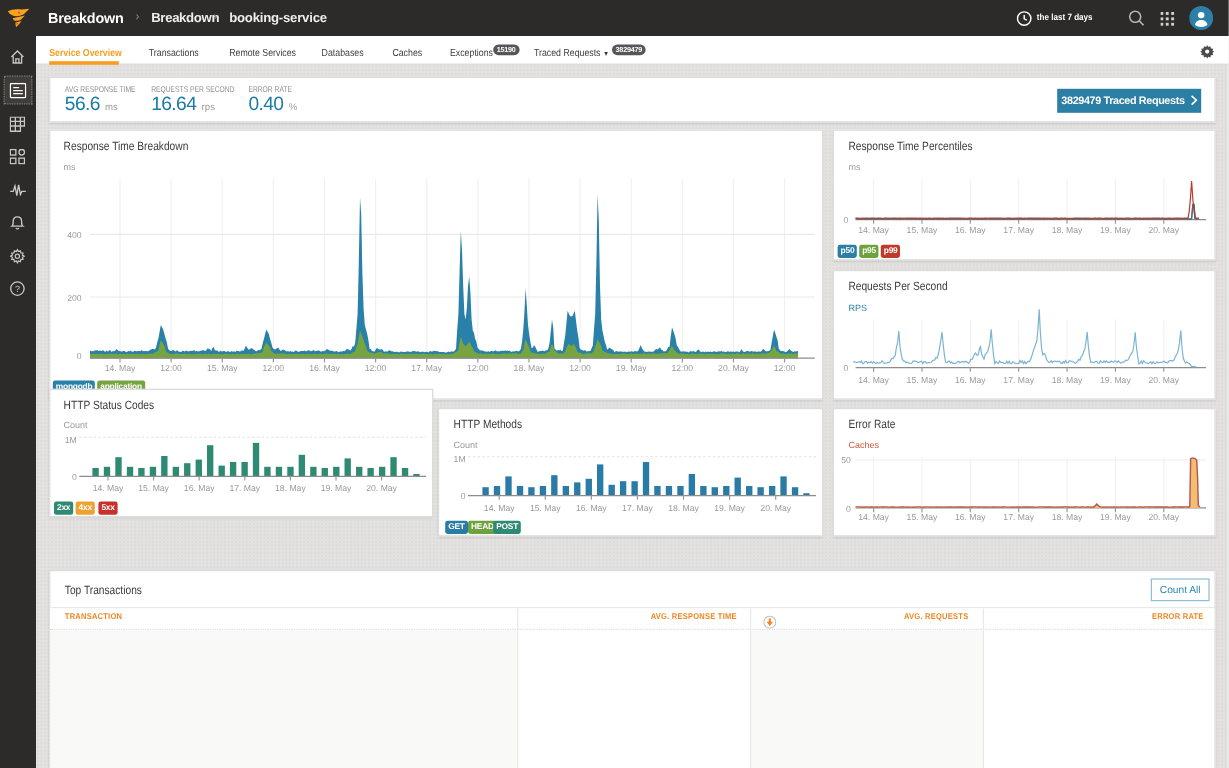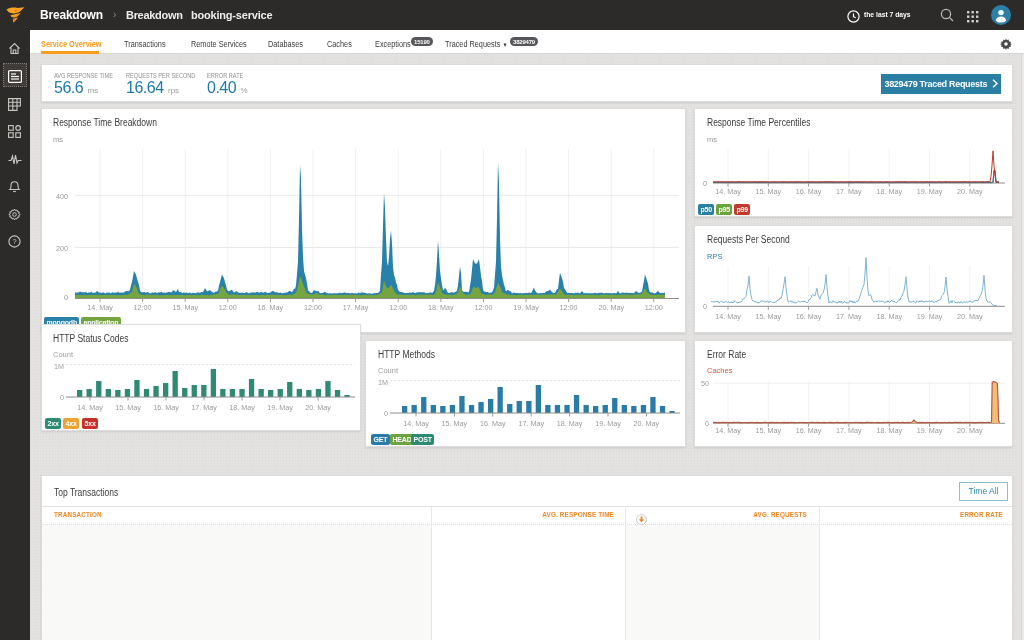--- a/index.html
+++ b/index.html
@@ -393,21 +393,21 @@
           <text x="274.8" y="92" text-anchor="middle" class="axl">20. May</text>
 <polygon points="18,82.3 18.0,81.4 19.0,81.4 20.0,81.4 21.0,81.4 22.0,81.5 23.0,81.6 24.0,81.4 25.0,81.6 26.0,81.5 27.0,81.4 28.0,81.4 29.0,81.6 30.0,81.4 31.0,81.5 32.0,81.4 33.0,81.6 34.0,81.6 35.0,81.4 36.0,81.5 37.0,81.6 38.0,81.4 39.0,81.4 40.0,81.4 41.0,81.5 42.0,81.4 43.0,81.4 44.0,81.4 45.0,81.6 46.0,81.6 47.0,81.6 48.0,81.5 49.0,81.5 50.0,81.5 51.0,81.6 52.0,81.6 53.0,81.6 54.0,81.6 55.0,81.4 56.0,81.5 57.0,81.4 58.0,81.5 59.0,81.6 60.0,81.5 61.0,81.6 62.0,81.4 63.0,81.6 64.0,81.6 65.0,81.6 66.0,81.5 67.0,81.6 68.0,81.5 69.0,81.4 70.0,81.4 71.0,81.4 72.0,81.5 73.0,81.6 74.0,81.6 75.0,81.4 76.0,81.6 77.0,81.4 78.0,81.4 79.0,81.6 80.0,81.5 81.0,81.6 82.0,81.4 83.0,81.6 84.0,81.6 85.0,81.5 86.0,81.5 87.0,81.6 88.0,81.4 89.0,81.6 90.0,81.4 91.0,81.6 92.0,81.6 93.0,81.4 94.0,81.6 95.0,81.5 96.0,81.4 97.0,81.5 98.0,81.4 99.0,81.6 100.0,81.5 101.0,81.6 102.0,81.5 103.0,81.5 104.0,81.5 105.0,81.4 106.0,81.5 107.0,81.5 108.0,81.4 109.0,81.6 110.0,81.5 111.0,81.6 112.0,81.6 113.0,81.5 114.0,81.5 115.0,81.5 116.0,81.4 117.0,81.4 118.0,81.4 119.0,81.6 120.0,81.5 121.0,81.5 122.0,81.4 123.0,81.4 124.0,81.5 125.0,81.6 126.0,81.5 127.0,81.5 128.0,81.6 129.0,81.4 130.0,81.6 131.0,81.6 132.0,81.5 133.0,81.5 134.0,81.4 135.0,81.6 136.0,81.4 137.0,81.6 138.0,81.5 139.0,81.6 140.0,81.5 141.0,81.5 142.0,81.4 143.0,81.4 144.0,81.6 145.0,81.6 146.0,81.6 147.0,81.6 148.0,81.5 149.0,81.6 150.0,81.4 151.0,81.6 152.0,81.4 153.0,81.5 154.0,81.5 155.0,81.5 156.0,81.6 157.0,81.5 158.0,81.5 159.0,81.5 160.0,81.4 161.0,81.5 162.0,81.4 163.0,81.5 164.0,81.4 165.0,81.6 166.0,81.4 167.0,81.6 168.0,81.6 169.0,81.6 170.0,81.6 171.0,81.4 172.0,81.4 173.0,81.4 174.0,81.4 175.0,81.5 176.0,81.6 177.0,81.4 178.0,81.5 179.0,81.5 180.0,81.5 181.0,81.5 182.0,81.6 183.0,81.4 184.0,81.6 185.0,81.6 186.0,81.5 187.0,81.6 188.0,81.6 189.0,81.4 190.0,81.5 191.0,81.5 192.0,81.4 193.0,81.4 194.0,81.4 195.0,81.5 196.0,81.5 197.0,81.6 198.0,81.5 199.0,81.6 200.0,81.4 201.0,81.5 202.0,81.4 203.0,81.4 204.0,81.6 205.0,81.6 206.0,81.5 207.0,81.4 208.0,81.4 209.0,81.6 210.0,81.6 211.0,81.5 212.0,81.4 213.0,81.6 214.0,81.4 215.0,81.6 216.0,81.5 217.0,81.1 218.0,80.3 219.0,79.0 220.0,80.1 221.0,81.0 222.0,81.4 223.0,81.6 224.0,81.5 225.0,81.6 226.0,81.4 227.0,81.6 228.0,81.4 229.0,81.6 230.0,81.6 231.0,81.5 232.0,81.6 233.0,81.4 234.0,81.5 235.0,81.6 236.0,81.5 237.0,81.6 238.0,81.6 239.0,81.5 240.0,81.6 241.0,81.4 242.0,81.4 243.0,81.6 244.0,81.5 245.0,81.5 246.0,81.6 247.0,81.5 248.0,81.6 249.0,81.5 250.0,81.4 251.0,81.5 252.0,81.6 253.0,81.6 254.0,81.4 255.0,81.4 256.0,81.6 257.0,81.5 258.0,81.6 259.0,81.4 260.0,81.4 261.0,81.4 262.0,81.4 263.0,81.5 264.0,81.4 265.0,81.4 266.0,81.4 267.0,81.5 268.0,81.5 269.0,81.5 270.0,81.4 271.0,81.5 272.0,81.4 273.0,81.5 274.0,81.4 275.0,81.5 276.0,81.4 277.0,81.5 278.0,81.4 279.0,81.6 280.0,81.6 281.0,81.6 282.0,81.5 283.0,81.4 284.0,81.5 285.0,81.4 286.0,81.4 287.0,81.5 288.0,81.4 289.0,81.5 290.0,81.5 291.0,81.5 292.0,81.4 293.0,81.4 294.0,81.4 295.0,81.5 296.0,81.5 296.5,80.8 297.2,41.2 298.5,40.6 300.5,41.0 302.3,42.5 303.0,57.3 303.6,80.3 305.0,81.5 305.5,82.3" fill="#f2bb6b" opacity="0.95"></polygon>
 <polyline points="18.0,81.4 19.0,81.4 20.0,81.4 21.0,81.4 22.0,81.5 23.0,81.6 24.0,81.4 25.0,81.6 26.0,81.5 27.0,81.4 28.0,81.4 29.0,81.6 30.0,81.4 31.0,81.5 32.0,81.4 33.0,81.6 34.0,81.6 35.0,81.4 36.0,81.5 37.0,81.6 38.0,81.4 39.0,81.4 40.0,81.4 41.0,81.5 42.0,81.4 43.0,81.4 44.0,81.4 45.0,81.6 46.0,81.6 47.0,81.6 48.0,81.5 49.0,81.5 50.0,81.5 51.0,81.6 52.0,81.6 53.0,81.6 54.0,81.6 55.0,81.4 56.0,81.5 57.0,81.4 58.0,81.5 59.0,81.6 60.0,81.5 61.0,81.6 62.0,81.4 63.0,81.6 64.0,81.6 65.0,81.6 66.0,81.5 67.0,81.6 68.0,81.5 69.0,81.4 70.0,81.4 71.0,81.4 72.0,81.5 73.0,81.6 74.0,81.6 75.0,81.4 76.0,81.6 77.0,81.4 78.0,81.4 79.0,81.6 80.0,81.5 81.0,81.6 82.0,81.4 83.0,81.6 84.0,81.6 85.0,81.5 86.0,81.5 87.0,81.6 88.0,81.4 89.0,81.6 90.0,81.4 91.0,81.6 92.0,81.6 93.0,81.4 94.0,81.6 95.0,81.5 96.0,81.4 97.0,81.5 98.0,81.4 99.0,81.6 100.0,81.5 101.0,81.6 102.0,81.5 103.0,81.5 104.0,81.5 105.0,81.4 106.0,81.5 107.0,81.5 108.0,81.4 109.0,81.6 110.0,81.5 111.0,81.6 112.0,81.6 113.0,81.5 114.0,81.5 115.0,81.5 116.0,81.4 117.0,81.4 118.0,81.4 119.0,81.6 120.0,81.5 121.0,81.5 122.0,81.4 123.0,81.4 124.0,81.5 125.0,81.6 126.0,81.5 127.0,81.5 128.0,81.6 129.0,81.4 130.0,81.6 131.0,81.6 132.0,81.5 133.0,81.5 134.0,81.4 135.0,81.6 136.0,81.4 137.0,81.6 138.0,81.5 139.0,81.6 140.0,81.5 141.0,81.5 142.0,81.4 143.0,81.4 144.0,81.6 145.0,81.6 146.0,81.6 147.0,81.6 148.0,81.5 149.0,81.6 150.0,81.4 151.0,81.6 152.0,81.4 153.0,81.5 154.0,81.5 155.0,81.5 156.0,81.6 157.0,81.5 158.0,81.5 159.0,81.5 160.0,81.4 161.0,81.5 162.0,81.4 163.0,81.5 164.0,81.4 165.0,81.6 166.0,81.4 167.0,81.6 168.0,81.6 169.0,81.6 170.0,81.6 171.0,81.4 172.0,81.4 173.0,81.4 174.0,81.4 175.0,81.5 176.0,81.6 177.0,81.4 178.0,81.5 179.0,81.5 180.0,81.5 181.0,81.5 182.0,81.6 183.0,81.4 184.0,81.6 185.0,81.6 186.0,81.5 187.0,81.6 188.0,81.6 189.0,81.4 190.0,81.5 191.0,81.5 192.0,81.4 193.0,81.4 194.0,81.4 195.0,81.5 196.0,81.5 197.0,81.6 198.0,81.5 199.0,81.6 200.0,81.4 201.0,81.5 202.0,81.4 203.0,81.4 204.0,81.6 205.0,81.6 206.0,81.5 207.0,81.4 208.0,81.4 209.0,81.6 210.0,81.6 211.0,81.5 212.0,81.4 213.0,81.6 214.0,81.4 215.0,81.6 216.0,81.5 217.0,81.1 218.0,80.3 219.0,79.0 220.0,80.1 221.0,81.0 222.0,81.4 223.0,81.6 224.0,81.5 225.0,81.6 226.0,81.4 227.0,81.6 228.0,81.4 229.0,81.6 230.0,81.6 231.0,81.5 232.0,81.6 233.0,81.4 234.0,81.5 235.0,81.6 236.0,81.5 237.0,81.6 238.0,81.6 239.0,81.5 240.0,81.6 241.0,81.4 242.0,81.4 243.0,81.6 244.0,81.5 245.0,81.5 246.0,81.6 247.0,81.5 248.0,81.6 249.0,81.5 250.0,81.4 251.0,81.5 252.0,81.6 253.0,81.6 254.0,81.4 255.0,81.4 256.0,81.6 257.0,81.5 258.0,81.6 259.0,81.4 260.0,81.4 261.0,81.4 262.0,81.4 263.0,81.5 264.0,81.4 265.0,81.4 266.0,81.4 267.0,81.5 268.0,81.5 269.0,81.5 270.0,81.4 271.0,81.5 272.0,81.4 273.0,81.5 274.0,81.4 275.0,81.5 276.0,81.4 277.0,81.5 278.0,81.4 279.0,81.6 280.0,81.6 281.0,81.6 282.0,81.5 283.0,81.4 284.0,81.5 285.0,81.4 286.0,81.4 287.0,81.5 288.0,81.4 289.0,81.5 290.0,81.5 291.0,81.5 292.0,81.4 293.0,81.4 294.0,81.4 295.0,81.5 296.0,81.5 296.5,80.8 297.2,41.2 298.5,40.6 300.5,41.0 302.3,42.5 303.0,57.3 303.6,80.3 305.0,81.5" fill="none" stroke="#b4584e" stroke-width="1.2"></polyline>
 <text x="14" y="85.3" text-anchor="end" class="axl" fill="#d3593c">0</text>
 <text x="14" y="45.2" text-anchor="end" class="axl" fill="#d3593c">50</text>
 </svg></div>
 </div>
 
 <div class="card" style="left:41px;top:475px;width:972px;height:188px;">
   <div class="abs" style="left:12px;top:11px;font-size:10px;color:#3b3b3b;white-space:nowrap;transform:scaleX(.85);transform-origin:left top;">Top Transactions</div>
-  <div class="abs" style="left:917px;top:6px;width:49px;height:19px;border:1px solid #8fbdd3;color:#2b87ad;font-size:8.5px;text-align:center;line-height:17px;background:#fff;">Time All</div>
+  <div class="abs" style="left:917px;top:6px;width:49px;height:19px;border:1px solid #8fbdd3;color:#2b87ad;font-size:8.5px;text-align:center;line-height:17px;background:#fff;">Count All</div>
   <div class="abs" style="left:0;top:30px;width:970px;height:1px;background:#e3e3e3;"></div>
   <div class="abs" style="left:0;top:31px;width:389px;height:156px;background:#f9f9f8;"></div>
   <div class="abs" style="left:583px;top:31px;width:194px;height:156px;background:#f9f9f8;"></div>
   <div class="abs" style="left:0px;top:31px;width:970px;height:18px;background:#fff;"></div>
   <div class="thead" style="left:12px;transform:scaleX(.9);transform-origin:left top;">TRANSACTION</div>
   <div class="thead" style="left:432px;width:140px;text-align:right;transform:scaleX(.9);transform-origin:right top;">AVG. RESPONSE TIME</div>
   <div class="abs" style="left:594px;top:35px;"><svg width="11" height="11" viewBox="0 0 11 11">
           <circle cx="5.5" cy="5.5" r="5" fill="none" stroke="#c8c8c8" stroke-width="1"></circle>
           <rect x="4.6" y="2.4" width="1.8" height="3.4" fill="#f0861f"></rect>
           <path d="M2.8 5.2 L8.2 5.2 L5.5 8.6 Z" fill="#f0861f"></path>

